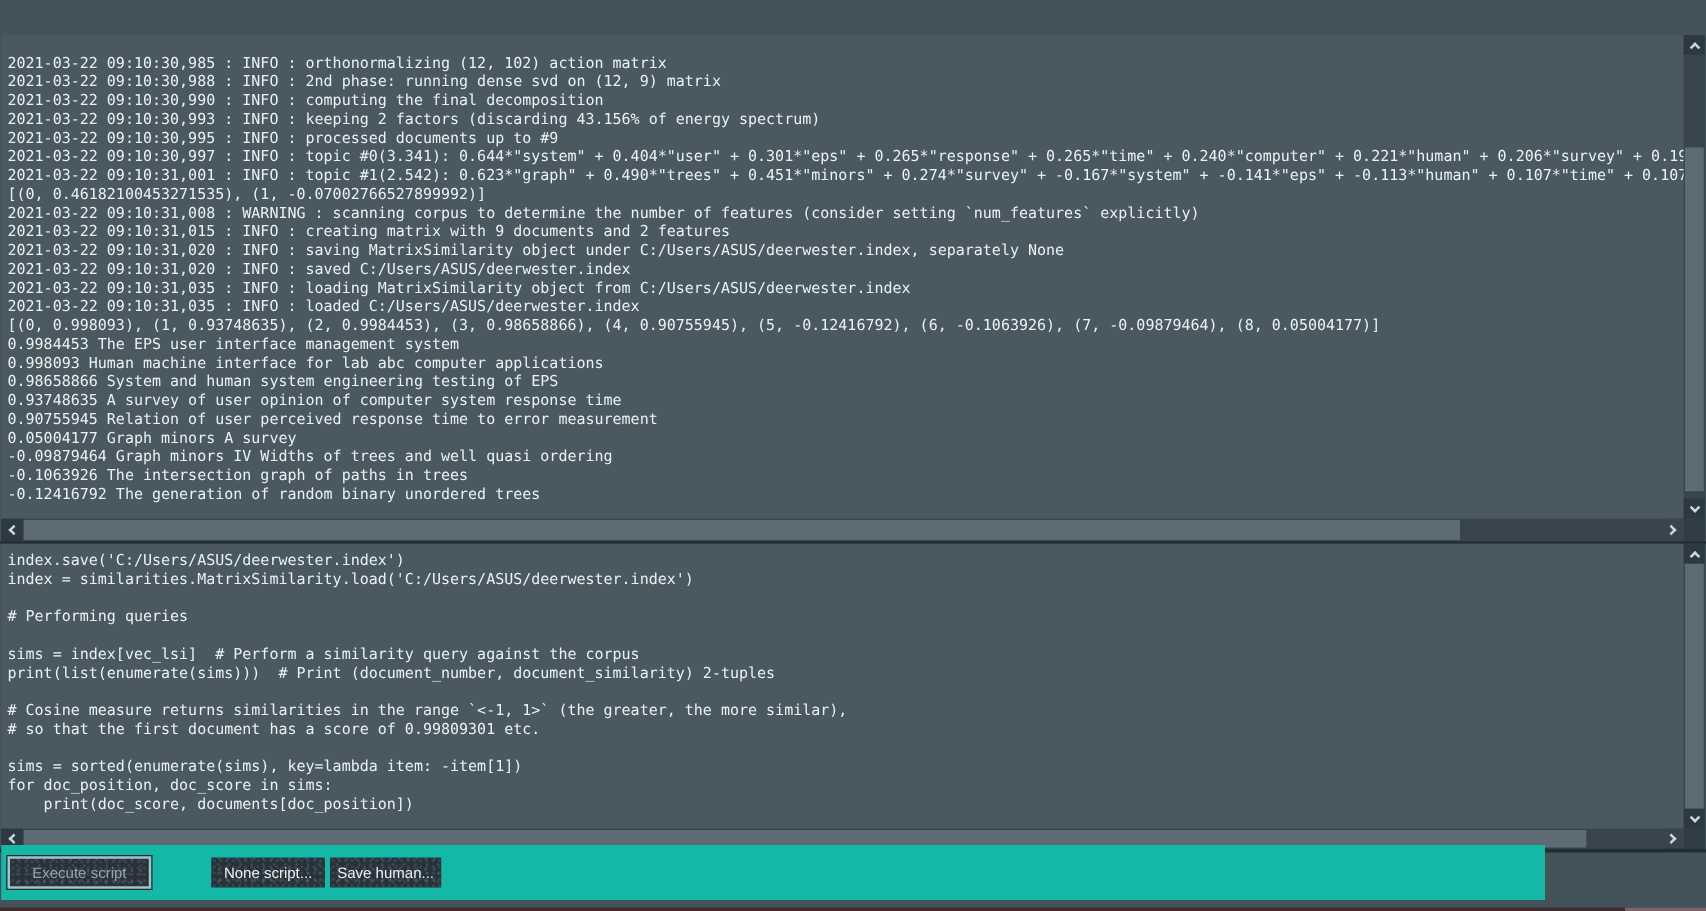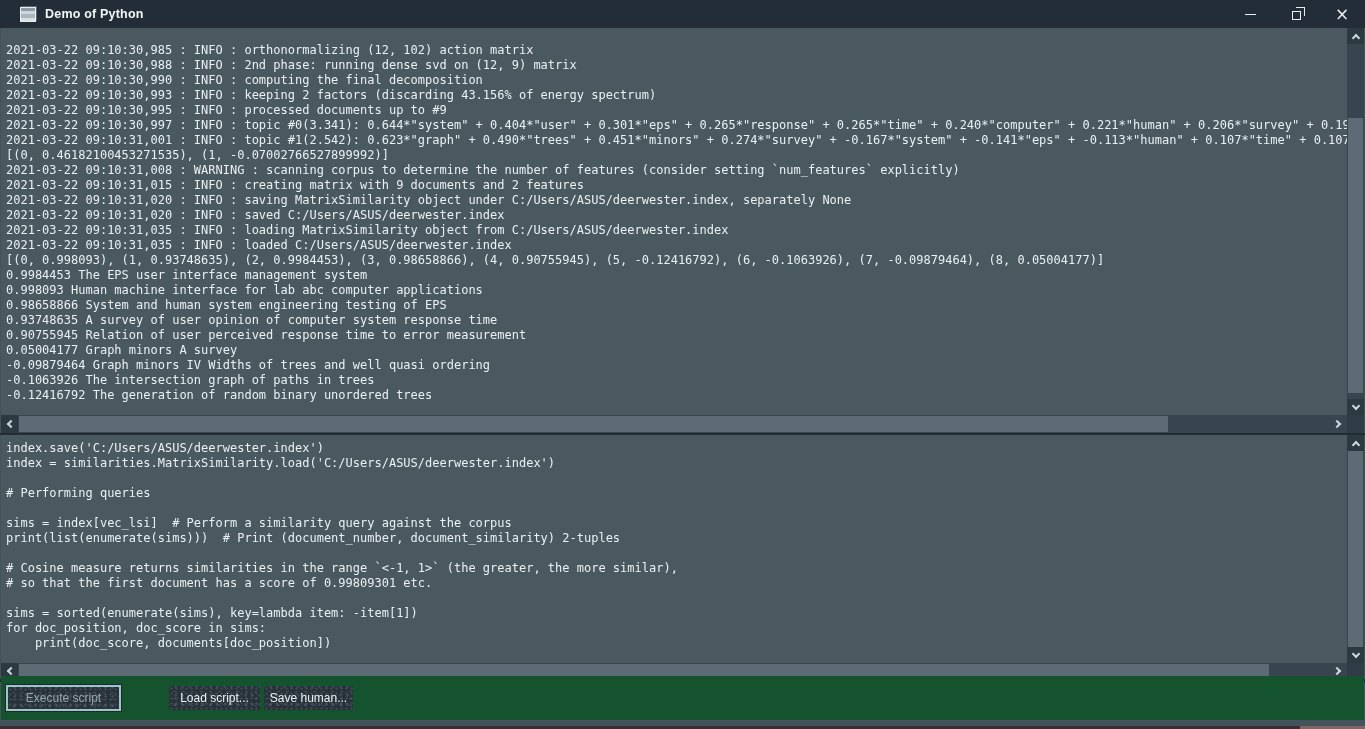--- a/index.html
+++ b/index.html
@@ -49,56 +49,41 @@
   .chev { width:6px; height:6px; border-right:2px solid #c9d8dc; border-bottom:2px solid #c9d8dc; }
   .chev.left  { transform:rotate(135deg); margin-left:3px; }
   .chev.right { transform:rotate(-45deg); margin-right:3px; }
   .chev.up    { transform:rotate(-135deg); margin-top:3px; }
   .chev.down  { transform:rotate(45deg); margin-bottom:3px; }
   .corner { position:absolute; background:#313d46; }
 
   .sep { position:absolute; left:0; width:1365px; background:#222c34; }
 
   
-  .bottom-bar { position:absolute; top:676px; left:1px; width:1363px; height:44px; background:#14532d; }
+  .bottom-bar { position:absolute; top:676px; left:1px; width:1235px; height:44px; background:#14b8a6; }
   .btn { position:absolute; background-color:#27323a; border:none; color:#edf2f4;
          font-family:"Liberation Sans",sans-serif; font-size:12px; text-align:center; cursor:default;
          background-image:radial-gradient(rgba(170,110,110,.35) 1px, transparent 1.2px),
                           radial-gradient(rgba(110,140,175,.30) 1px, transparent 1.2px),
                           radial-gradient(rgba(230,240,245,.10) 1px, transparent 1.2px);
          background-size:9px 7px, 7px 9px, 5px 5px;
          background-position:1px 2px, 3px 5px, 0 0; }
   .btn-execute { left:5px; top:9px; width:115px; height:26px; color:#93a9ab;
                  border:2px solid #9dc6c6; box-shadow:0 0 0 1px #1d272f; }
   .btn-load { left:168px; top:10px; width:91px; height:24px; }
   .btn-save { left:263px; top:10px; width:89px; height:24px; }
 
   .bottom-strip { position:absolute; top:726px; left:0; width:1365px; height:3px; background:#3e2c30; }
   .bottom-strip-light { position:absolute; top:0; right:0; width:65px; height:3px; background:#806467; }
 </style>
 </head>
 <body>
 
 <div class="window">
 
-  <div class="titlebar">
-    <span class="app-icon"></span>
-    <span class="win-title">Demo of Python</span>
-    <div class="win-controls">
-      <div class="win-btn">
-        <span class="glyph-min"></span>
-      </div>
-      <div class="win-btn">
-        <span class="glyph-restore"></span>
-      </div>
-      <div class="win-btn">
-        <span class="glyph-close">×</span>
-      </div>
-    </div>
-  </div>
 
   <div class="log-panel"><div class="line">2021-03-22 09:10:30,985 : INFO : orthonormalizing (12, 102) action matrix</div><div class="line">2021-03-22 09:10:30,988 : INFO : 2nd phase: running dense svd on (12, 9) matrix</div><div class="line">2021-03-22 09:10:30,990 : INFO : computing the final decomposition</div><div class="line">2021-03-22 09:10:30,993 : INFO : keeping 2 factors (discarding 43.156% of energy spectrum)</div><div class="line">2021-03-22 09:10:30,995 : INFO : processed documents up to #9</div><div class="line">2021-03-22 09:10:30,997 : INFO : topic #0(3.341): 0.644*"system" + 0.404*"user" + 0.301*"eps" + 0.265*"response" + 0.265*"time" + 0.240*"computer" + 0.221*"human" + 0.206*"survey" + 0.198*"in</div><div class="line">2021-03-22 09:10:31,001 : INFO : topic #1(2.542): 0.623*"graph" + 0.490*"trees" + 0.451*"minors" + 0.274*"survey" + -0.167*"system" + -0.141*"eps" + -0.113*"human" + 0.107*"time" + 0.107*"res</div><div class="line">[(0, 0.46182100453271535), (1, -0.07002766527899992)]</div><div class="line">2021-03-22 09:10:31,008 : WARNING : scanning corpus to determine the number of features (consider setting `num_features` explicitly)</div><div class="line">2021-03-22 09:10:31,015 : INFO : creating matrix with 9 documents and 2 features</div><div class="line">2021-03-22 09:10:31,020 : INFO : saving MatrixSimilarity object under C:/Users/ASUS/deerwester.index, separately None</div><div class="line">2021-03-22 09:10:31,020 : INFO : saved C:/Users/ASUS/deerwester.index</div><div class="line">2021-03-22 09:10:31,035 : INFO : loading MatrixSimilarity object from C:/Users/ASUS/deerwester.index</div><div class="line">2021-03-22 09:10:31,035 : INFO : loaded C:/Users/ASUS/deerwester.index</div><div class="line">[(0, 0.998093), (1, 0.93748635), (2, 0.9984453), (3, 0.98658866), (4, 0.90755945), (5, -0.12416792), (6, -0.1063926), (7, -0.09879464), (8, 0.05004177)]</div><div class="line">0.9984453 The EPS user interface management system</div><div class="line">0.998093 Human machine interface for lab abc computer applications</div><div class="line">0.98658866 System and human system engineering testing of EPS</div><div class="line">0.93748635 A survey of user opinion of computer system response time</div><div class="line">0.90755945 Relation of user perceived response time to error measurement</div><div class="line">0.05004177 Graph minors A survey</div><div class="line">-0.09879464 Graph minors IV Widths of trees and well quasi ordering</div><div class="line">-0.1063926 The intersection graph of paths in trees</div><div class="line">-0.12416792 The generation of random binary unordered trees</div></div>
 
   <div class="sb-track-v vscroll-top">
     <div class="sb-btn v" style="top:0;">
       <span class="chev up"></span>
     </div>
     <div class="thumb v" style="top:90px; height:275px;"></div>
     <div class="sb-btn v" style="bottom:0;">
       <span class="chev down"></span>
@@ -138,21 +123,21 @@
     <div class="sb-btn h sb-btn-flat" style="right:0;">
       <span class="chev right"></span>
     </div>
   </div>
   <div class="corner" style="top:663px; right:1px; width:17px; height:16px;"></div>
 
   <div class="sep" style="top:679px; height:3px;"></div>
 
   <div class="bottom-bar">
     <button class="btn btn-execute">Execute script</button>
-    <button class="btn btn-load">Load script...</button>
+    <button class="btn btn-load">None script...</button>
     <button class="btn btn-save">Save human...</button>
   </div>
 
   <div class="bottom-strip">
     <span class="bottom-strip-light"></span>
   </div>
 
 </div>
 
 </body></html>

